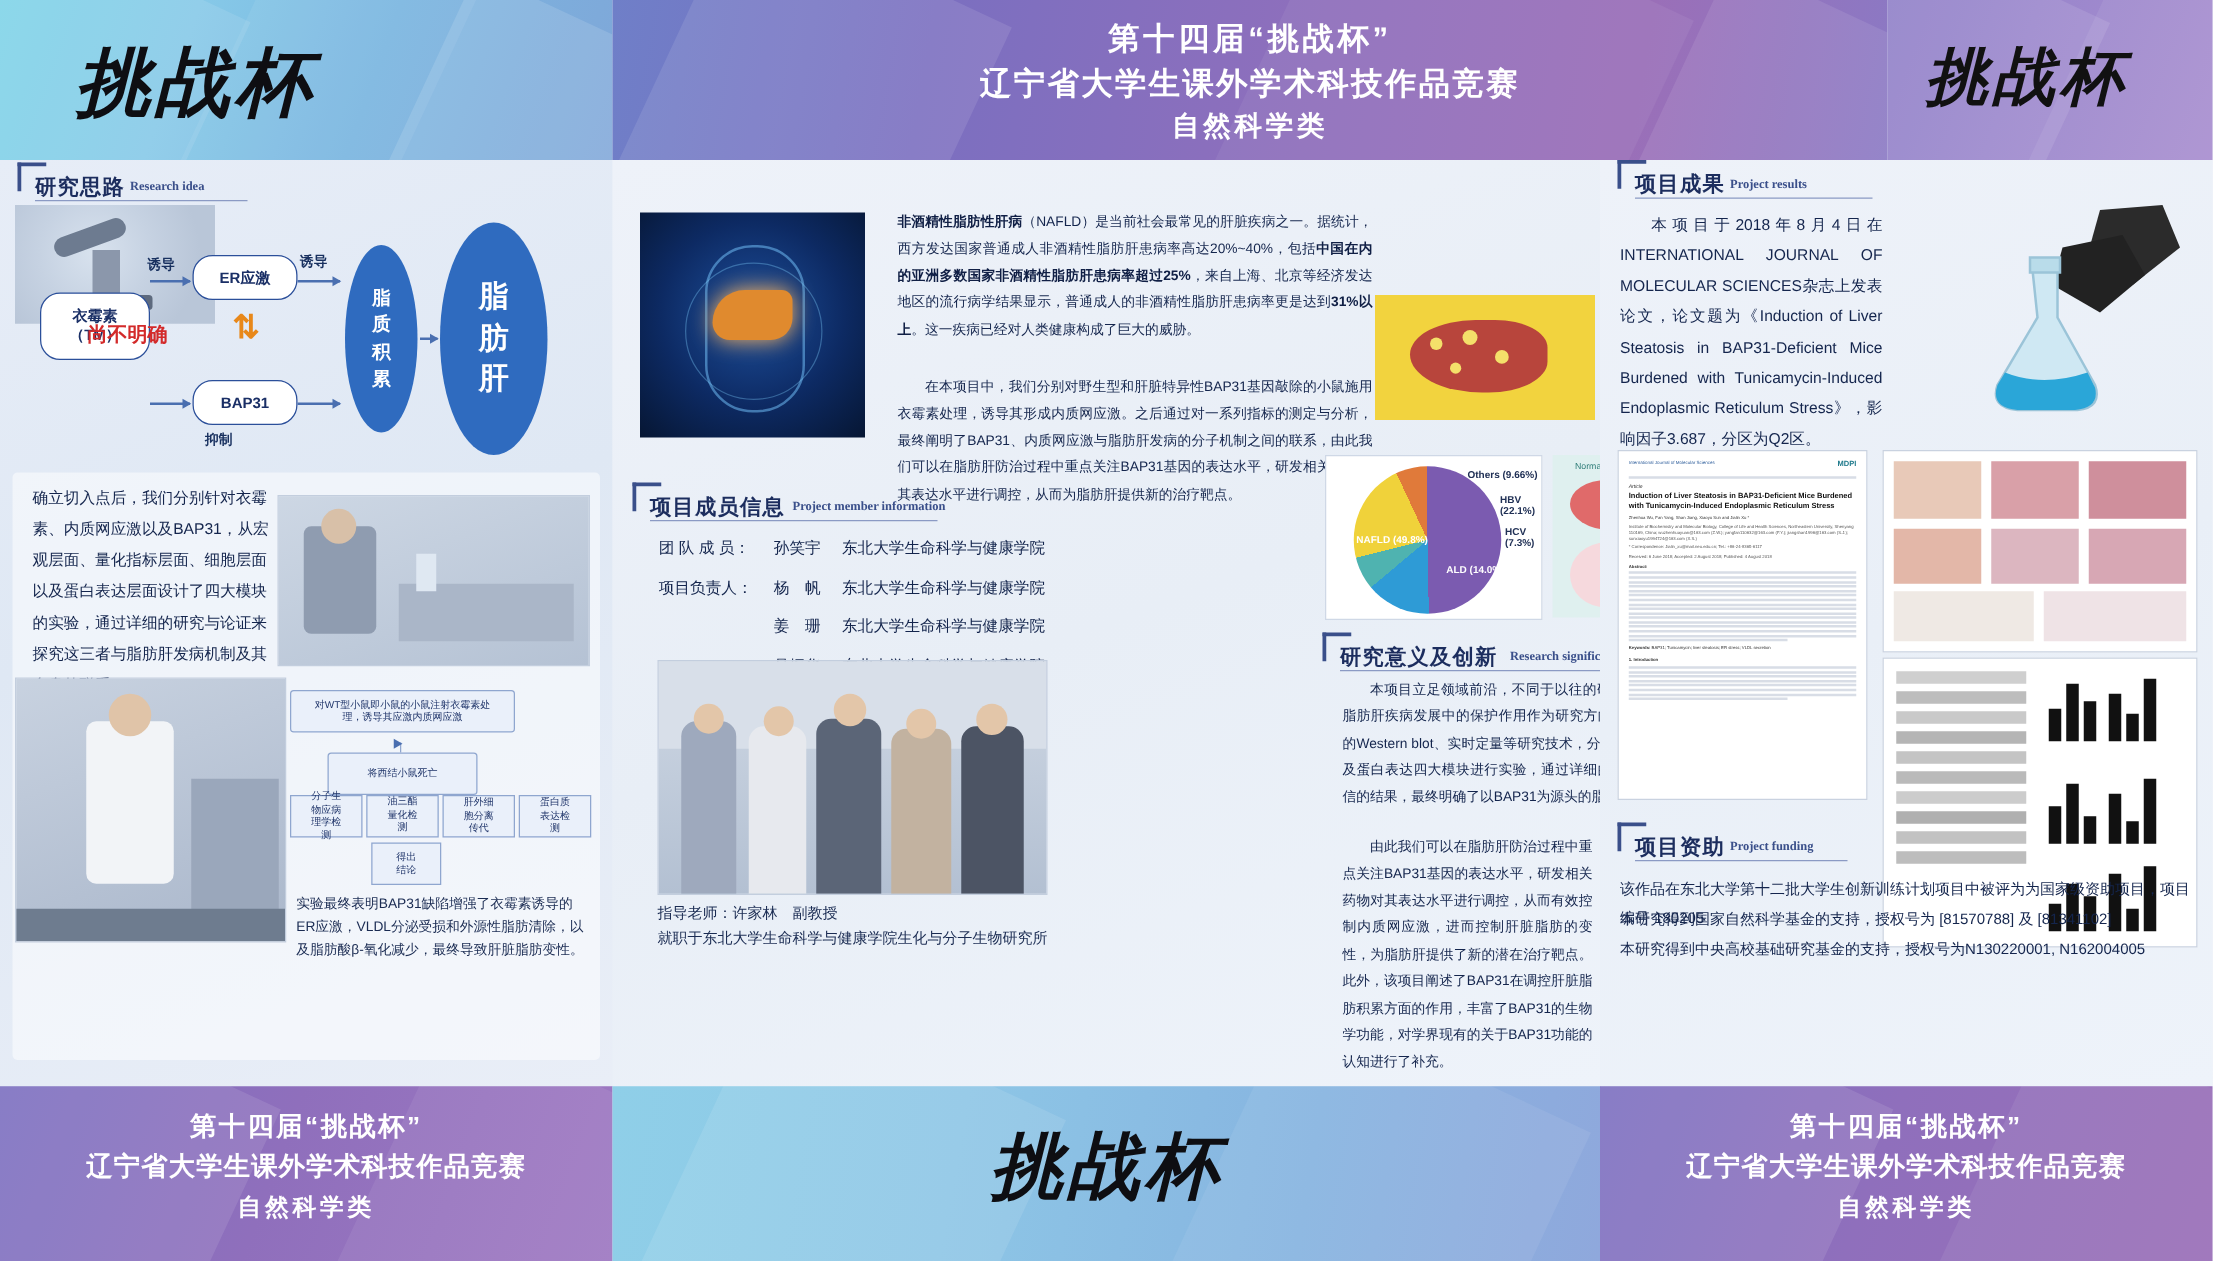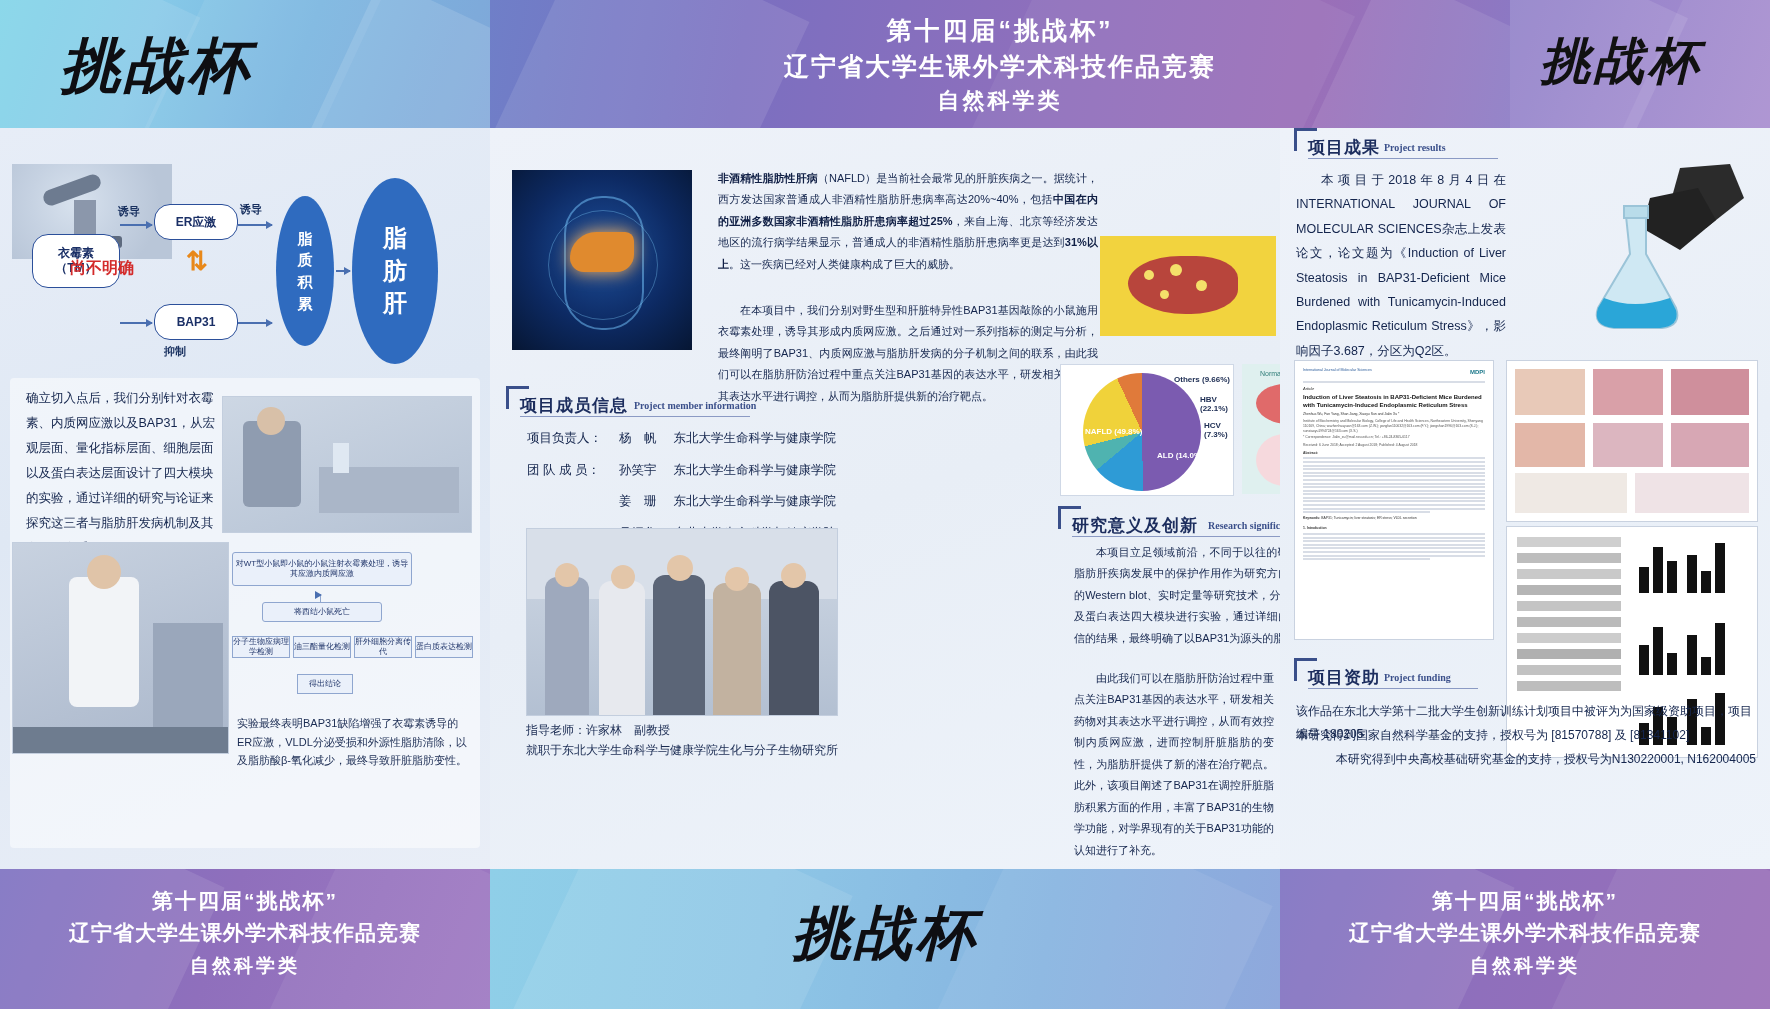--- a/index.html
+++ b/index.html
@@ -57,21 +57,21 @@
   .arr{position:absolute;background:#4a6fb0;height:2px;}
   .arr:after{content:"";position:absolute;right:-1px;top:-3px;border-left:7px solid #4a6fb0;border-top:4px solid transparent;border-bottom:4px solid transparent;}
   .red-txt{position:absolute;color:#d32a2a;font-size:16px;font-weight:bold;}
   .dbl-arrow{position:absolute;color:#e8881a;font-size:26px;font-weight:bold;letter-spacing:2px;}
 
   .ltext{position:absolute;font-size:12.5px;line-height:2.0;color:#14254d;}
   .photo{position:absolute;border:1px solid #c3cede;background:#b9c6d6;overflow:hidden;}
   .cap{position:absolute;font-size:11px;color:#1a2b52;line-height:1.7;}
 
   .flowbox{position:absolute;border:1px solid #8fa6cf;background:#eaf0fa;color:#20356a;font-size:8px;
-           display:flex;align-items:center;justify-content:center;text-align:center;line-height:1.3;padding:0;box-sizing:border-box;}
+           display:flex;align-items:center;justify-content:center;text-align:center;line-height:1.3;padding:16px;box-sizing:border-box;}
 
   
   .mtext{position:absolute;font-size:11px;line-height:1.95;color:#14254d;text-align:justify;margin-left:12px;}
   .mtext b{color:#101f45;}
   .members{position:absolute;font-size:12.5px;line-height:2.2;color:#14254d;}
   .members td{padding-right:14px;white-space:nowrap;}
 
   
   .rtext{position:absolute;font-size:12.5px;line-height:1.95;color:#14254d;text-align:justify;}
 
@@ -117,20 +117,26 @@
       <div class="facet" style="left:-40px;top:-30px;width:180px;height:220px;"></div>
       <div class="facet" style="left:140px;top:-20px;width:180px;height:220px;background:rgba(255,255,255,0.07);"></div>
       <div class="brush">挑战杯</div>
     </div>
   </div>
 
   <div class="body-area">
 
     <div class="col col-left">
 
+      <div class="sect-head" style="left:14px;top:2px;width:300px;height:34px;">
+        <div class="corner"></div>
+        <div class="cn">研究思路</div>
+        <div class="en" style="left:90px;">Research idea</div>
+        <div class="rule" style="width:170px;"></div>
+      </div>
 
       <div class="photo" style="left:12px;top:36px;width:160px;height:95px;border:none;background:
            radial-gradient(circle at 40% 40%, #d8e2ee 0%, #c6d2e2 40%, #b9c6d8 75%);">
         <div style="position:absolute;left:30px;top:18px;width:60px;height:16px;background:#6d7b90;border-radius:8px;transform:rotate(-20deg);"></div>
         <div style="position:absolute;left:62px;top:36px;width:22px;height:40px;background:#8b97ab;"></div>
         <div style="position:absolute;left:40px;top:72px;width:70px;height:12px;background:#5d6a7e;border-radius:3px;"></div>
       </div>
 
       <div class="diagram">
         <div class="node" style="left:18px;top:60px;width:86px;height:52px;flex-direction:column;">
@@ -225,27 +231,27 @@
         <div class="corner"></div>
         <div class="cn">项目成员信息</div>
         <div class="en" style="left:128px;">Project member information</div>
         <div class="rule" style="width:230px;"></div>
       </div>
 
       <div class="members" style="left:34px;top:294px;">
         <table>
           <tbody>
               <tr>
-            <td>项目负责人：</td>
-            <td>杨　帆</td>
+            <td>团 队 成 员：</td>
+            <td>孙笑宇</td>
             <td>东北大学生命科学与健康学院</td>
           </tr>
           <tr>
-            <td>团 队 成 员：</td>
-            <td>孙笑宇</td>
+            <td>项目负责人：</td>
+            <td>杨　帆</td>
             <td>东北大学生命科学与健康学院</td>
           </tr>
           <tr>
             <td></td>
             <td>姜　珊</td>
             <td>东北大学生命科学与健康学院</td>
           </tr>
           <tr>
             <td></td>
             <td>吴振华</td>
@@ -421,21 +427,21 @@
 
       <div class="sect-head" style="left:14px;top:530px;width:300px;height:34px;">
         <div class="corner"></div>
         <div class="cn">项目资助</div>
         <div class="en" style="left:90px;">Project funding</div>
         <div class="rule" style="width:170px;"></div>
       </div>
 
       <div class="footnote" style="left:16px;top:572px;width:460px;">该作品在东北大学第十二批大学生创新训练计划项目中被评为为国家级资助项目，项目编号 180205</div>
       <div class="footnote" style="left:16px;top:596px;width:460px;">本研究得到国家自然科学基金的支持，授权号为 [81570788] 及 [81341102]</div>
-      <div class="footnote" style="left:16px;top:620px;width:460px;text-align:right;">本研究得到中央高校基础研究基金的支持，授权号为N130220001, N162004005</div>
+      <div class="footnote" style="left:16px;top:620px;width:460px;">本研究得到中央高校基础研究基金的支持，授权号为N130220001, N162004005</div>
     </div>
   </div>
 
   <div class="bot-banner">
     <div class="bb-left">
       <div class="facet" style="left:-40px;top:-40px;width:220px;height:260px;"></div>
       <div class="facet" style="left:300px;top:-20px;width:220px;height:240px;background:rgba(255,255,255,0.07);"></div>
       <div class="t1">第十四届“挑战杯”</div>
       <div class="t2">辽宁省大学生课外学术科技作品竞赛</div>
       <div class="t3">自然科学类</div>

